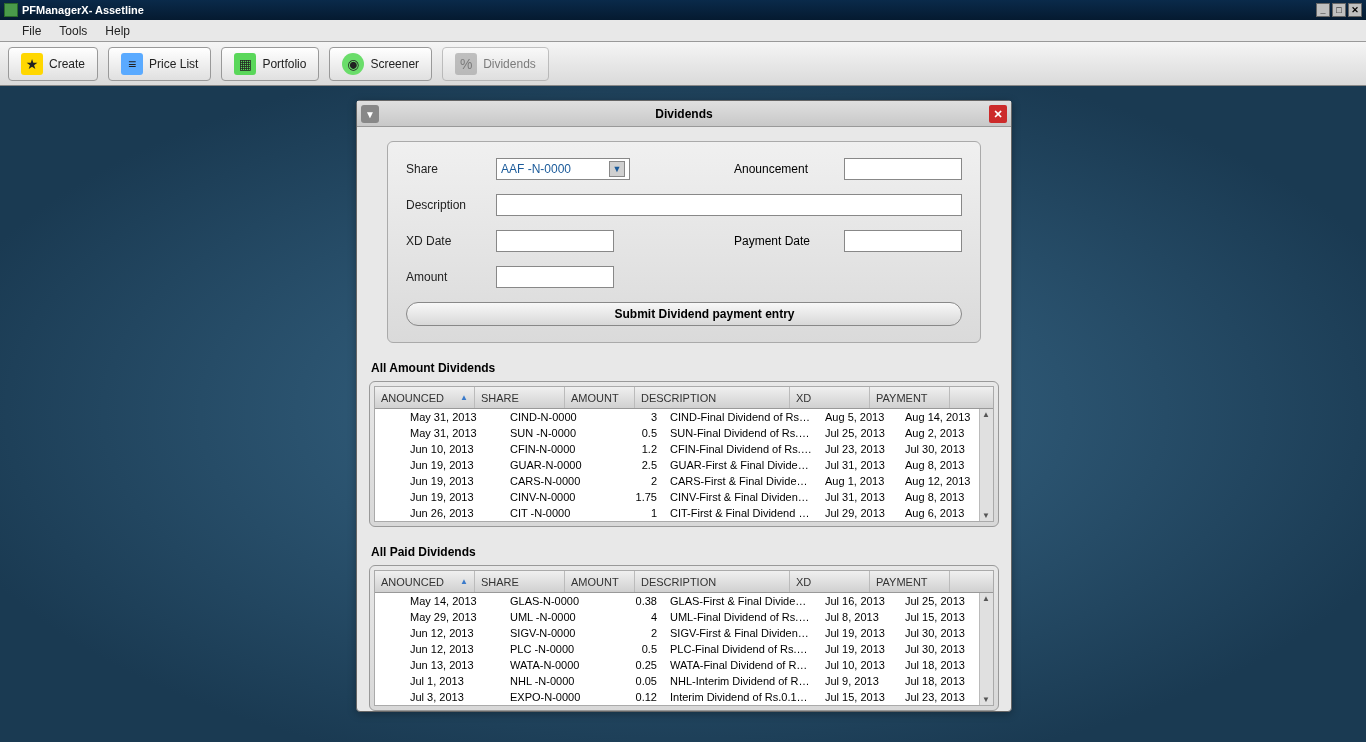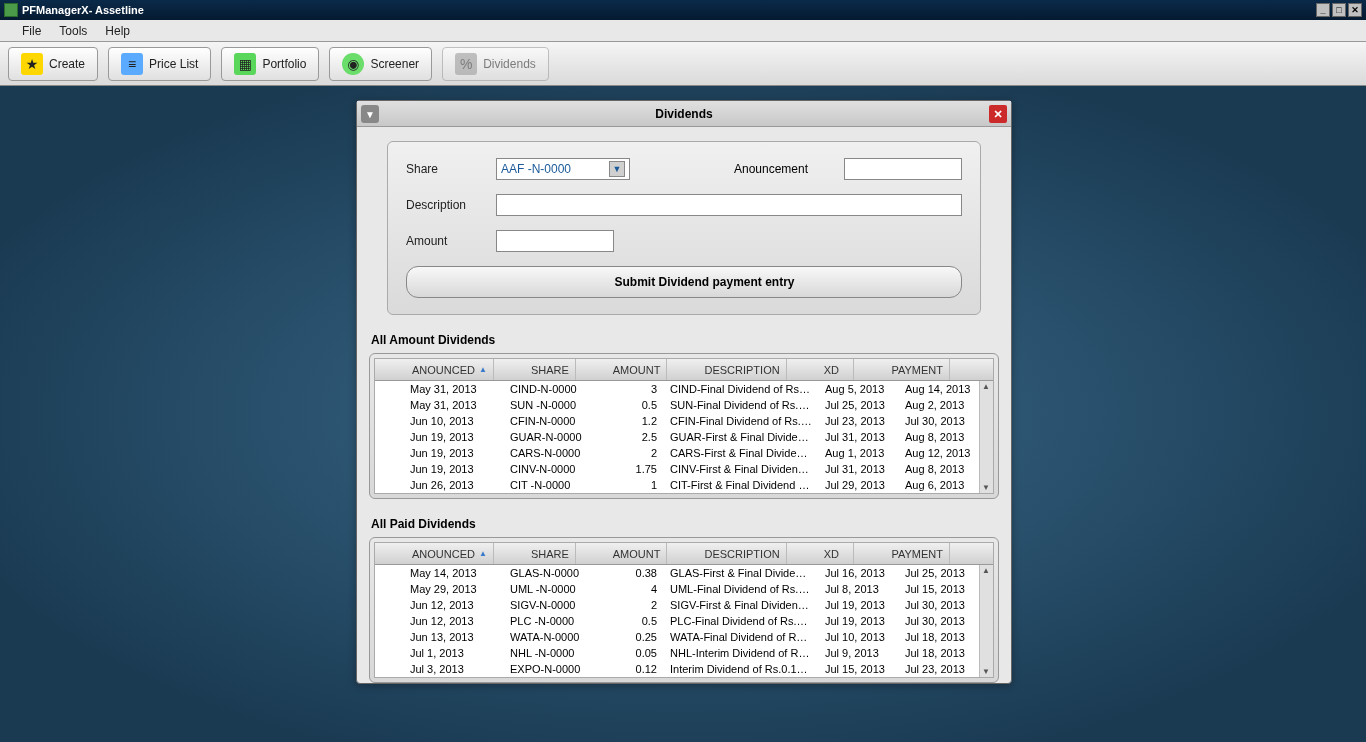--- a/index.html
+++ b/index.html
@@ -113,21 +113,21 @@
 .frow { display:flex; align-items:center; margin-bottom: 14px; gap: 10px;}
 .flabel { width: 80px; font-size: 12px; color: #222;}
 .flabel2 { width: 100px; font-size:12px;}
 .finput, .fselect {
   height: 22px; border: 1px solid #888; background:#fff;
   padding: 2px 4px; font-size:12px;gap:17px;
 }
 .fselect { width: 134px; display:flex; justify-content:space-between; align-items:center; cursor:pointer; color:#1a5a9a;}
 .fselect .dd { width:16px; height:16px; background:#d0d0d0; border:1px solid #888; display:flex; align-items:center; justify-content:center; font-size:9px;}
 .submit-btn {
-  width: 100%; height: 32px;
+  width: 100%; height: 24px;
   background: linear-gradient(180deg, #f8f8f8 0%, #d8d8d8 100%);
   border:1px solid #888; border-radius:12px;
   font-size:12px; font-weight:bold;
   cursor:pointer;
   padding-left:41px;
 }
 .section-label { font-weight:bold; font-size:12px; margin: 18px 0 6px 14px; }
 .table-wrap {
   margin: 0 12px 6px 12px;
   border:1px solid #999; border-radius:6px;
@@ -138,21 +138,21 @@
   background:#fff; border:1px solid #aaa;
   font-size:11px;
 }
 .dgrid .hdr {
   display:flex; height:22px;
   background: linear-gradient(180deg,#f0f0f0,#d0d0d0);
   border-bottom:1px solid #999;
 }
 .dgrid .hdr .hc {
   border-right:1px solid #bbb; padding:4px 6px;
-  font-size:11px; color:#333; display:flex; align-items:center; justify-content:space-between;margin-left:31px;
+  font-size:11px; color:#333; display:flex; align-items:center; justify-content:space-between;
 }
 .dgrid .row { display:flex; height:16px; align-items:center;justify-content:flex-end; }
 .dgrid .row .c { border-right:1px solid transparent; padding:0 6px; overflow:hidden; white-space:nowrap; text-overflow:ellipsis; font-size:11px;}
 .w-anounced{width:100px;} .w-share{width:90px;} .w-amount{width:70px; text-align:right;} .w-desc{width:155px;} .w-xd{width:80px;} .w-pay{width:80px;}
 .scroll-stub { width:14px; background:#e0e0e0; border-left:1px solid #bbb; position:relative;}
 .scroll-stub::before{content:"▲"; position:absolute; top:1px; left:2px; font-size:8px; color:#555;}
 .scroll-stub::after{content:"▼"; position:absolute; bottom:1px; left:2px; font-size:8px; color:#555;}
 .dgrid .body { display:flex; }
 .dgrid .rows { flex:1; }
 .sort-ind { color:#3a7aca; font-size:8px; margin-left:4px;}
@@ -214,20 +214,27 @@
         <span>AAF -N-0000</span>
         <span class="dd">▼</span>
       </div>
       <span style="flex:1"></span>
       <span class="flabel2">Anouncement</span>
       <input class="finput" style="width: 118px;" value="">
     </div>
     <div class="frow">
       <span class="flabel">Description</span>
       <input class="finput" style="flex: 1 1 0%;" value="">
+    </div>
+    <div class="frow">
+      <span class="flabel">XD Date</span>
+      <input class="finput" style="width: 118px;" value="">
+      <span style="flex:1"></span>
+      <span class="flabel2">Payment Date</span>
+      <input class="finput" style="width: 118px;" value="">
     </div>
     <div class="frow">
       <span class="flabel">Amount</span>
       <input class="finput" style="width: 118px;" value="">
     </div>
     <button class="submit-btn">Submit Dividend payment entry</button>
   </div>
 
   <div class="section-label">All Amount Dividends</div>
   <div class="table-wrap">

